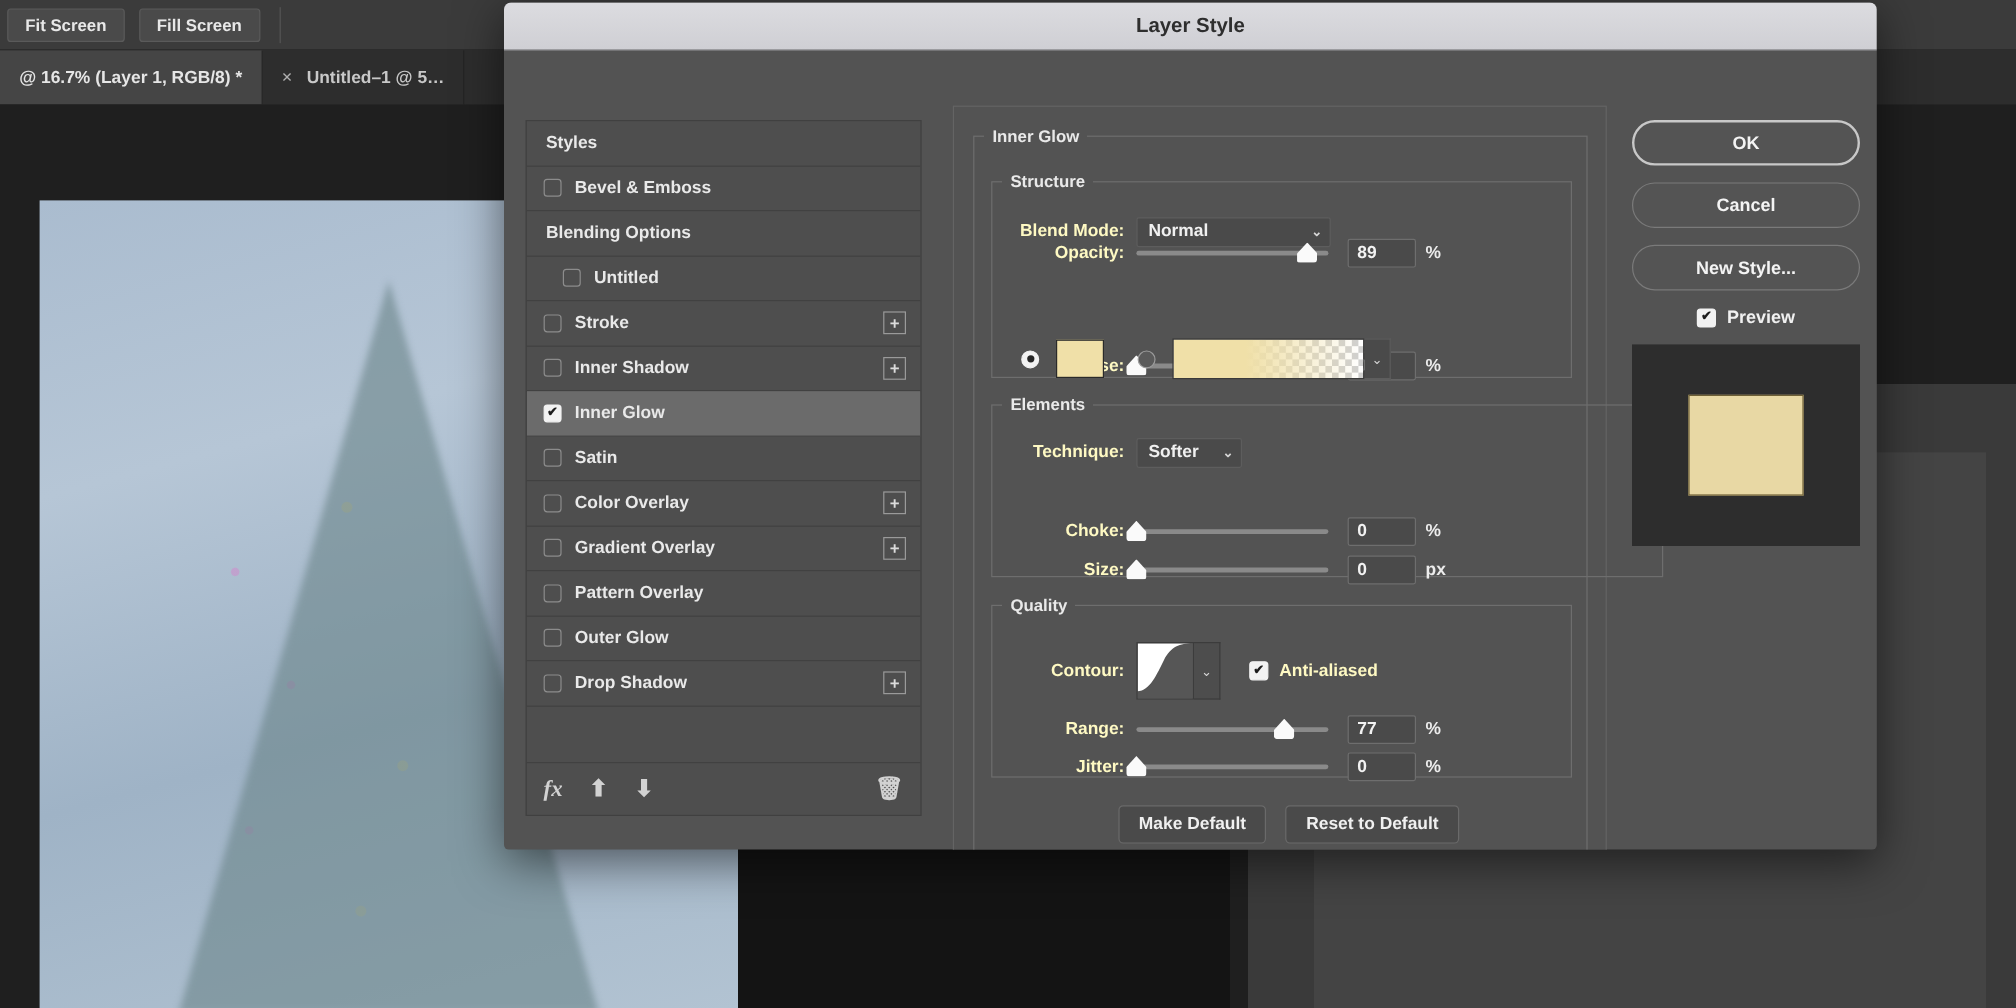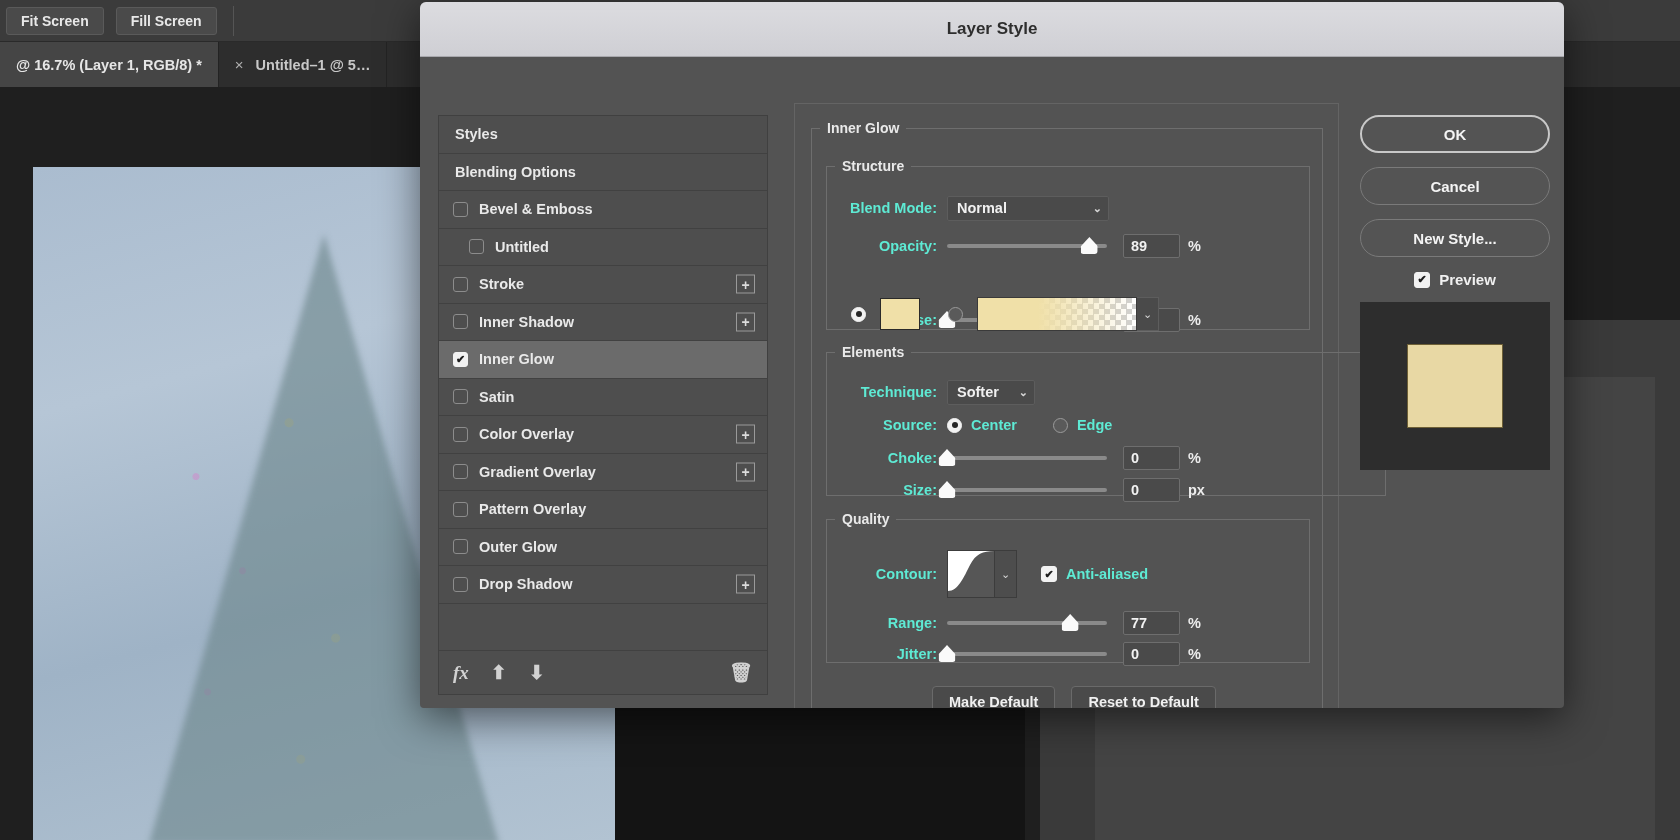--- a/index.html
+++ b/index.html
@@ -77,21 +77,21 @@
   
   #layer-style-dialog {
     position: absolute; left: 420px; top: 2px;
     width: 1144px; height: 706px;
     background: #535353;
     border-radius: 6px 6px 4px 4px;
     box-shadow: 0 10px 40px rgba(0,0,0,0.55);
     overflow: hidden;
   }
   #dialog-titlebar {
-    height: 55px; width: 100%;
+    height: 40px; width: 100%;
     background: linear-gradient(#dcdce0, #cfcfd4);
     border-bottom: 1px solid #a8a8ad;
     display: flex; align-items: center; justify-content: center;
   }
   #dialog-title { font-size: 17px; font-weight: bold; color: #2e2e2e; }
 
   #dialog-body { position: relative; width: 100%; height: 662px; }
 
   
   #effects-panel {
@@ -149,21 +149,21 @@
     padding: 0 7px; margin-left: 8px;
   }
   #ig-group { position: absolute; left: 16px; top: 16px; width: 512px; height: 610px; }
   .sub-grp { position: absolute; }
   #structure-grp { left: 14px; top: 22px; width: 484px; height: 172px; }
   #elements-grp  { left: 14px; top: 208px; width: 560px; height: 152px; }
   #quality-grp   { left: 14px; top: 375px; width: 484px; height: 152px; }
 
   .row { position: absolute; display: flex; align-items: center; height: 24px; }
   .lbl {
-    color: #5eead4; font-size: 14.5px; font-weight: bold;
+    color: #fef9c3; font-size: 14.5px; font-weight: bold;
     text-align: right; white-space: nowrap;
   }
   .select-box {
     background: #4a4a4a; border: 1px solid #5d5d5d; border-radius: 2px;
     height: 25px; color: #f0f0f0; font-size: 14.5px; font-weight: bold;
     display: flex; align-items: center; padding: 0 6px 0 9px; gap: 10px;
   }
   .caret { font-size: 11px; color: #d8d8d8; margin-left: auto; }
   .track {
     height: 4px; background: #8a8a8a; border-radius: 2px; position: relative;
@@ -293,27 +293,27 @@
   </div>
 
   <div id="dialog-body">
 
     <div id="effects-panel">
       <div id="effects-list">
 
         <div class="effect-row header">
           <span>Styles</span>
         </div>
+        <div class="effect-row">
+          <span class="eff-check"></span>
+          <span>Bevel &amp; Emboss</span>
+        </div>
+
         <div class="effect-row header">
           <span>Blending Options</span>
-        </div>
-
-        <div class="effect-row">
-          <span class="eff-check"></span>
-          <span>Bevel &amp; Emboss</span>
         </div>
         <div class="effect-row indent">
           <span class="eff-check"></span>
           <span>Untitled</span>
         </div>
 
         <div class="effect-row">
           <span class="eff-check"></span>
           <span>Stroke</span>
           <span class="plus-btn">+</span>
@@ -374,21 +374,21 @@
           <legend class="grp-t">Structure</legend>
 
           <div class="row" style="left:10px; top:22px;">
             <span class="lbl" style="width:100px;">Blend Mode:</span>
             <span class="select-box" style="width:162px; margin-left:10px;">
               <span>Normal</span>
               <span class="caret">⌄</span>
             </span>
           </div>
 
-          <div class="row" style="left:10px; top:60px;justify-content:space-between;">
+          <div class="row" style="left:10px; top:40px;justify-content:space-between;">
             <span class="lbl" style="width:100px;">Opacity:</span>
             <span class="track" style="width:160px; margin-left:10px;">
               <span class="knob" id="k-opacity" style="left: 89%;"></span>
             </span>
             <span class="numbox" style="margin-left:16px;">89</span>
             <span class="unit">%</span>
           </div>
 
           <div class="row" style="left:10px; top:90px;margin-top:44px;">
             <span class="lbl" style="width:100px;">Noise:</span>
@@ -412,27 +412,20 @@
           <legend class="grp-t">Elements</legend>
 
           <div class="row" style="left:10px; top:20px;">
             <span class="lbl" style="width:100px;">Technique:</span>
             <span class="select-box" style="width:88px; margin-left:10px;">
               <span>Softer</span>
               <span class="caret">⌄</span>
             </span>
           </div>
 
-          <div class="row" style="left:10px; top:53px;">
-            <span class="lbl" style="width:100px;">Source:</span>
-            <span class="radio on" style="margin-left:10px;"></span>
-            <span class="lbl" style="margin-left:9px;">Center</span>
-            <span class="radio" style="margin-left:36px;"></span>
-            <span class="lbl" style="margin-left:9px;">Edge</span>
-          </div>
 
           <div class="row" style="left:10px; top:86px;">
             <span class="lbl" style="width:100px;">Choke:</span>
             <span class="track" style="width:160px; margin-left:10px;">
               <span class="knob" id="k-choke" style="left: 0%;"></span>
             </span>
             <span class="numbox" style="margin-left:16px;">0</span>
             <span class="unit">%</span>
           </div>
 

